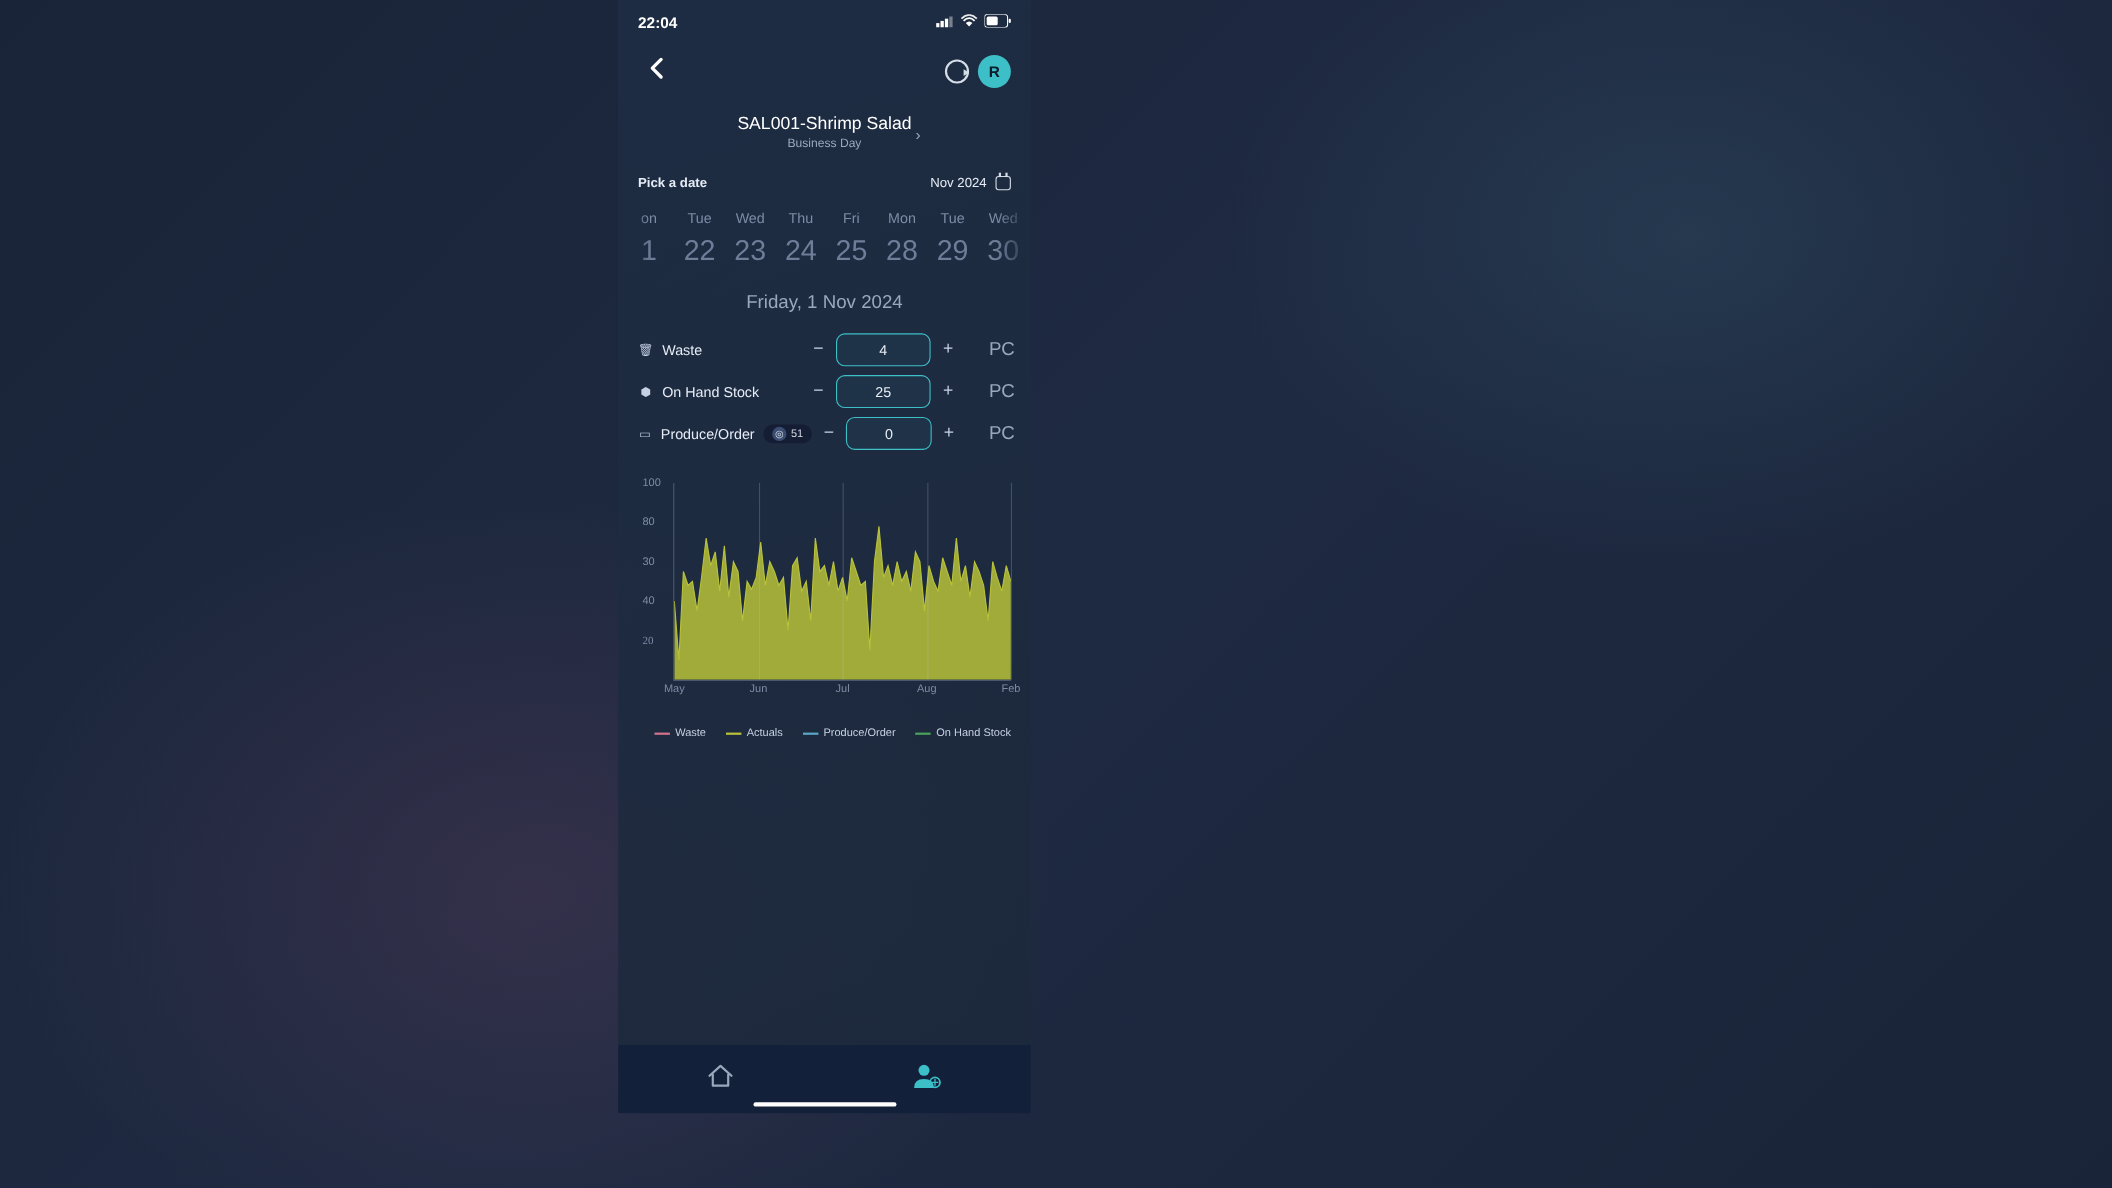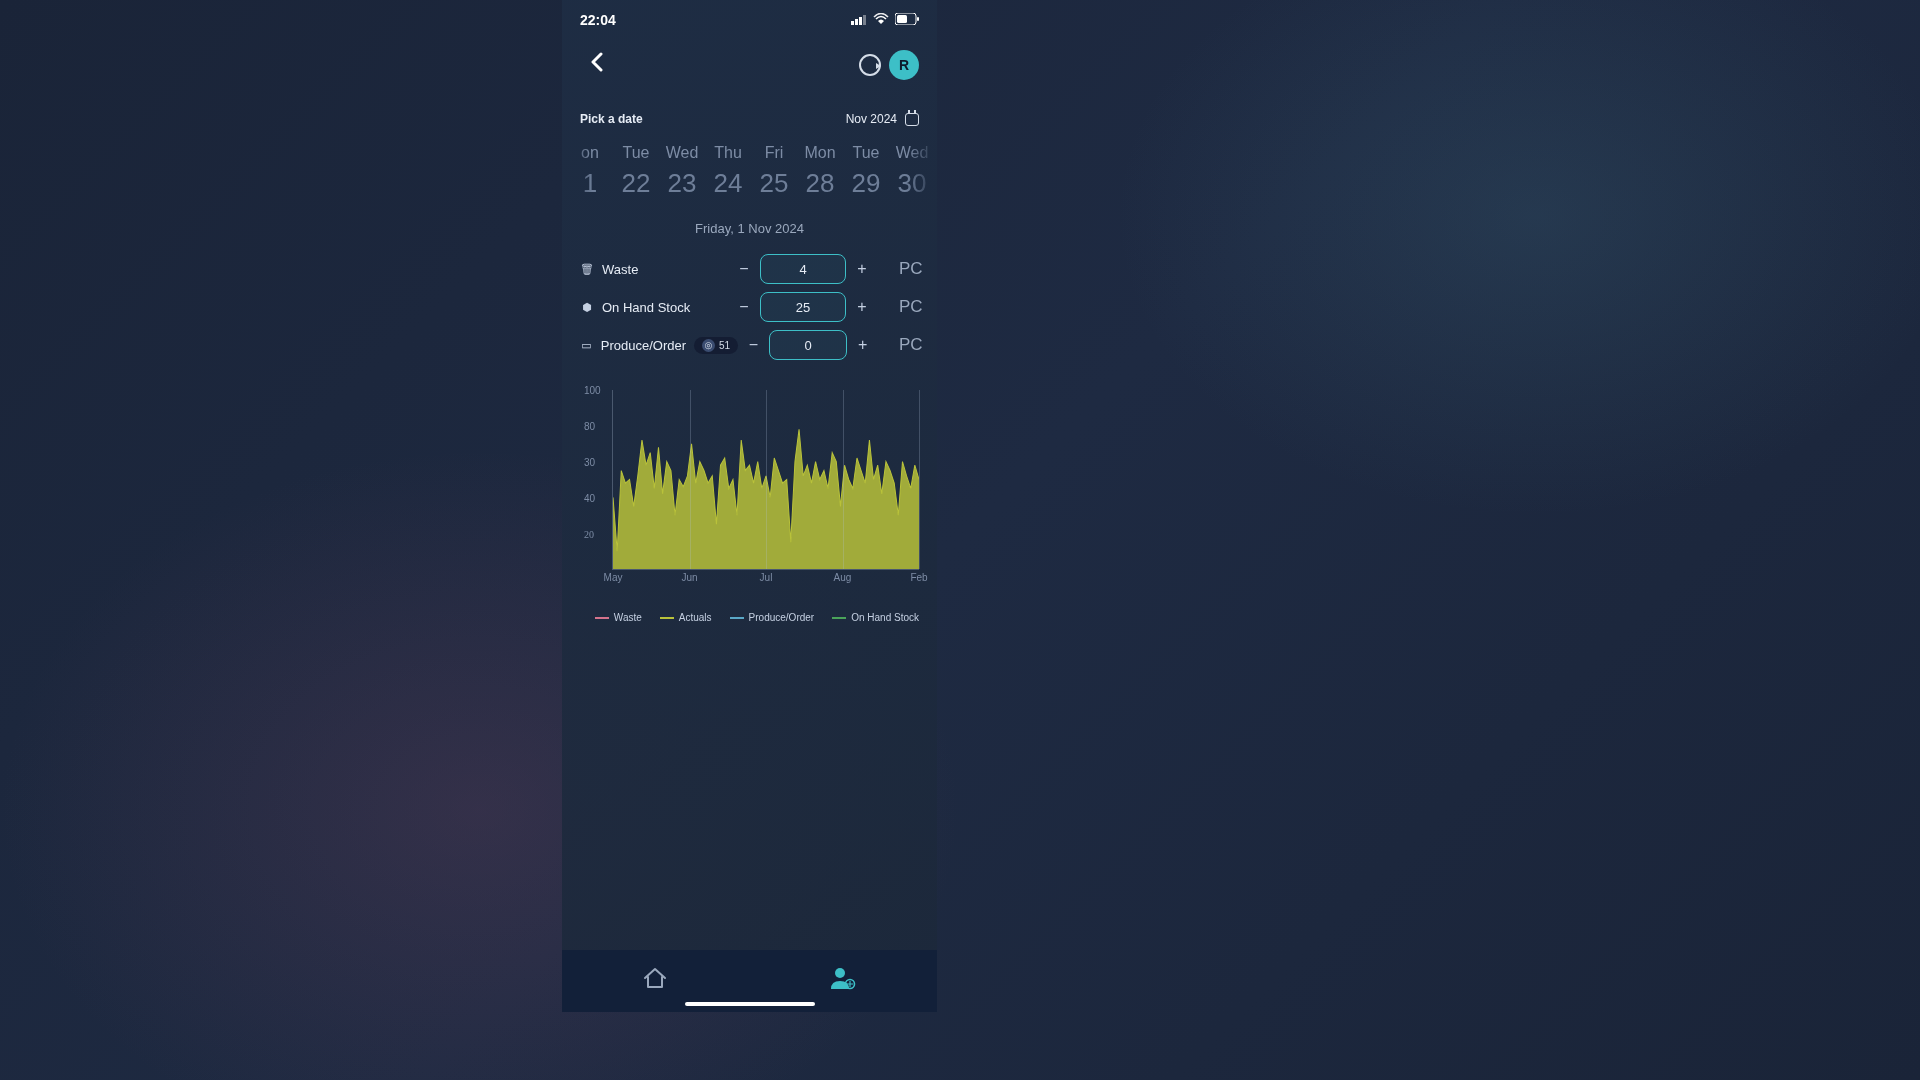--- a/index.html
+++ b/index.html
@@ -67,23 +67,23 @@
   .cal-icon { width:14px; height:13px; border:1.5px solid #d5dde8; border-radius:3px; position:relative; }
   .cal-icon::before { content:''; position:absolute; top:-4px; left:2px; width:2px; height:4px; background:#d5dde8; }
   .cal-icon::after { content:''; position:absolute; top:-4px; right:2px; width:2px; height:4px; background:#d5dde8; }
   .date-strip {
     display:flex; gap:2px; padding:0 6px; margin-top:18px;
     mask-image: linear-gradient(90deg, transparent 0%, #000 8%, #000 92%, transparent 100%);
     -webkit-mask-image: linear-gradient(90deg, transparent 0%, #000 8%, #000 92%, transparent 100%);
     overflow:hidden;
   }
   .dcell { width:44px; text-align:center; flex-shrink:0; }
-  .dcell .dow { font-size:16px; color:#7d8ca5; }
+  .dcell .dow { font-size:13px; color:#7d8ca5; }
   .dcell .dn { font-size:26px; color:#6e7e98; margin-top:6px; font-weight:400; }
-  .sel-date { text-align:center; font-size:13px; color:#9aa8bd; margin-top:22px; }
+  .sel-date { text-align:center; font-size:17px; color:#9aa8bd; margin-top:22px; }
   .inputs { padding:0 18px; margin-top:14px; }
   .irow { display:flex; align-items:center; gap:8px; height:38px; }
   .irow .icon { width:14px; text-align:center; color:#c5d0e2; font-size:11px; }
   .irow .lbl { flex:1; font-size:13px; color:#e6ecf5; }
   .pill {
     background:#141d33; border-radius:10px; padding:2px 8px;
     display:flex; align-items:center; gap:4px; font-size:10px; color:#d5dde8;
   }
   .pill-ico { width:13px; height:13px; border-radius:50%; background:#3a4c70; display:flex; align-items:center; justify-content:center; font-size:9px; }
   .stepbtn { color:#c5d0e2; font-size:16px; width:16px; text-align:center; cursor:pointer; }
@@ -158,20 +158,25 @@
       <svg width="14" height="20" viewBox="0 0 14 20">
           <path d="M11 2 L3 10 L11 18" stroke="#fff" stroke-width="3" fill="none" stroke-linecap="round" stroke-linejoin="round"></path>
         </svg>
     </div>
     <div class="nav-right">
       <div class="cycle-icon"></div>
       <div class="avatar">R</div>
     </div>
   </div>
 
+  <div class="title-block">
+    <div class="item-title">SAL001-Shrimp Salad</div>
+    <div class="subtitle">Business Day</div>
+    <div class="title-chevron">›</div>
+  </div>
 
   <div class="pick-row">
     <div class="pick-label">Pick a date</div>
     <div class="month-sel">
       <span>Nov 2024</span>
       <span class="cal-icon"></span>
     </div>
   </div>
 
   <div class="date-strip" id="date-strip">

